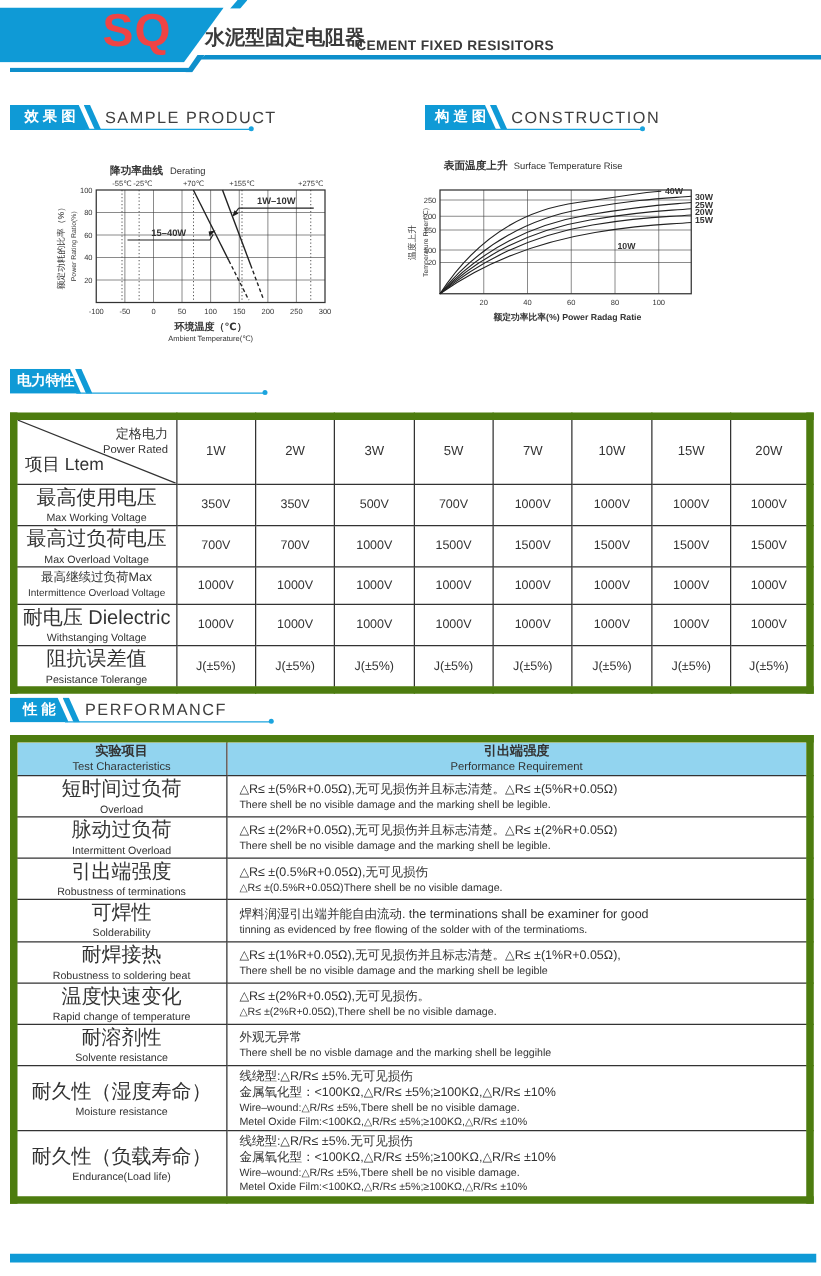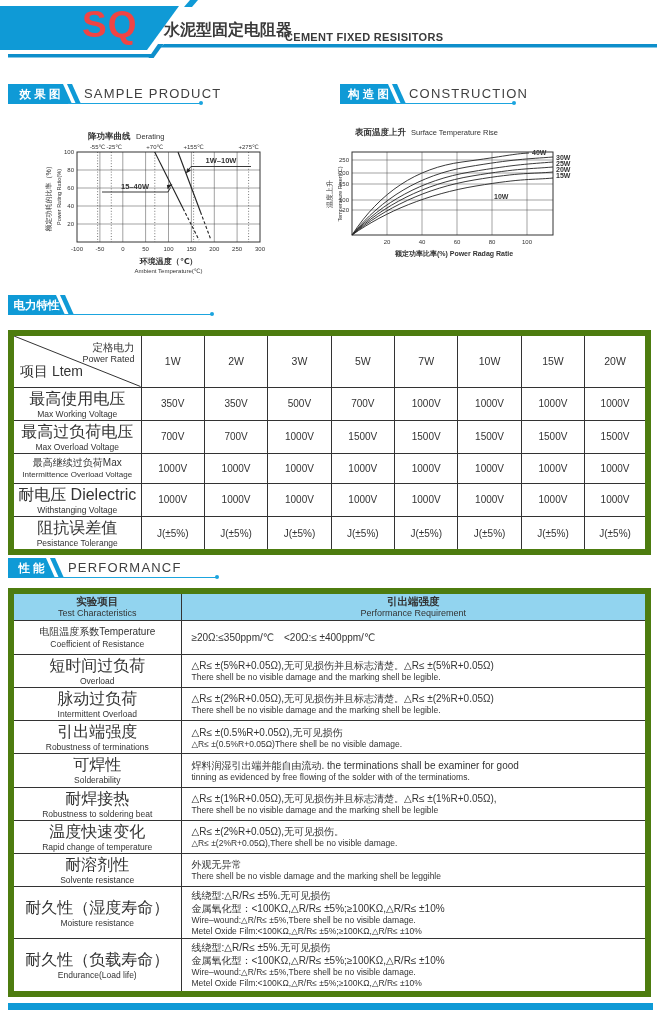--- a/index.html
+++ b/index.html
@@ -388,29 +388,20 @@
           <tr style="height:24px;">
         <td class="xh">
           <div class="cn">实验项目</div>
           <div class="en">Test Characteristics</div>
         </td>
         <td class="xh">
           <div class="cn">引出端强度</div>
           <div class="en">Performance Requirement</div>
         </td>
       </tr>
-      <tr style="height:34px;">
-        <td>
-          <div class="cn" style="font-size:10px;">电阻温度系数Temperature</div>
-          <div class="en">Coefficient of Resistance</div>
-        </td>
-        <td class="rq">
-          <div class="cn">≥20Ω:≤350ppm/℃　&lt;20Ω:≤ ±400ppm/℃</div>
-        </td>
-      </tr>
       <tr style="height:30px;margin-left:28px;">
         <td>
           <div class="cn">短时间过负荷</div>
           <div class="en">Overload</div>
         </td>
         <td class="rq">
           <div class="cn">△R≤ ±(5%R+0.05Ω),无可见损伤并且标志清楚。△R≤ ±(5%R+0.05Ω)</div>
           <div class="en">There shell be no visible damage and the marking shell be legible.</div>
         </td>
       </tr>

